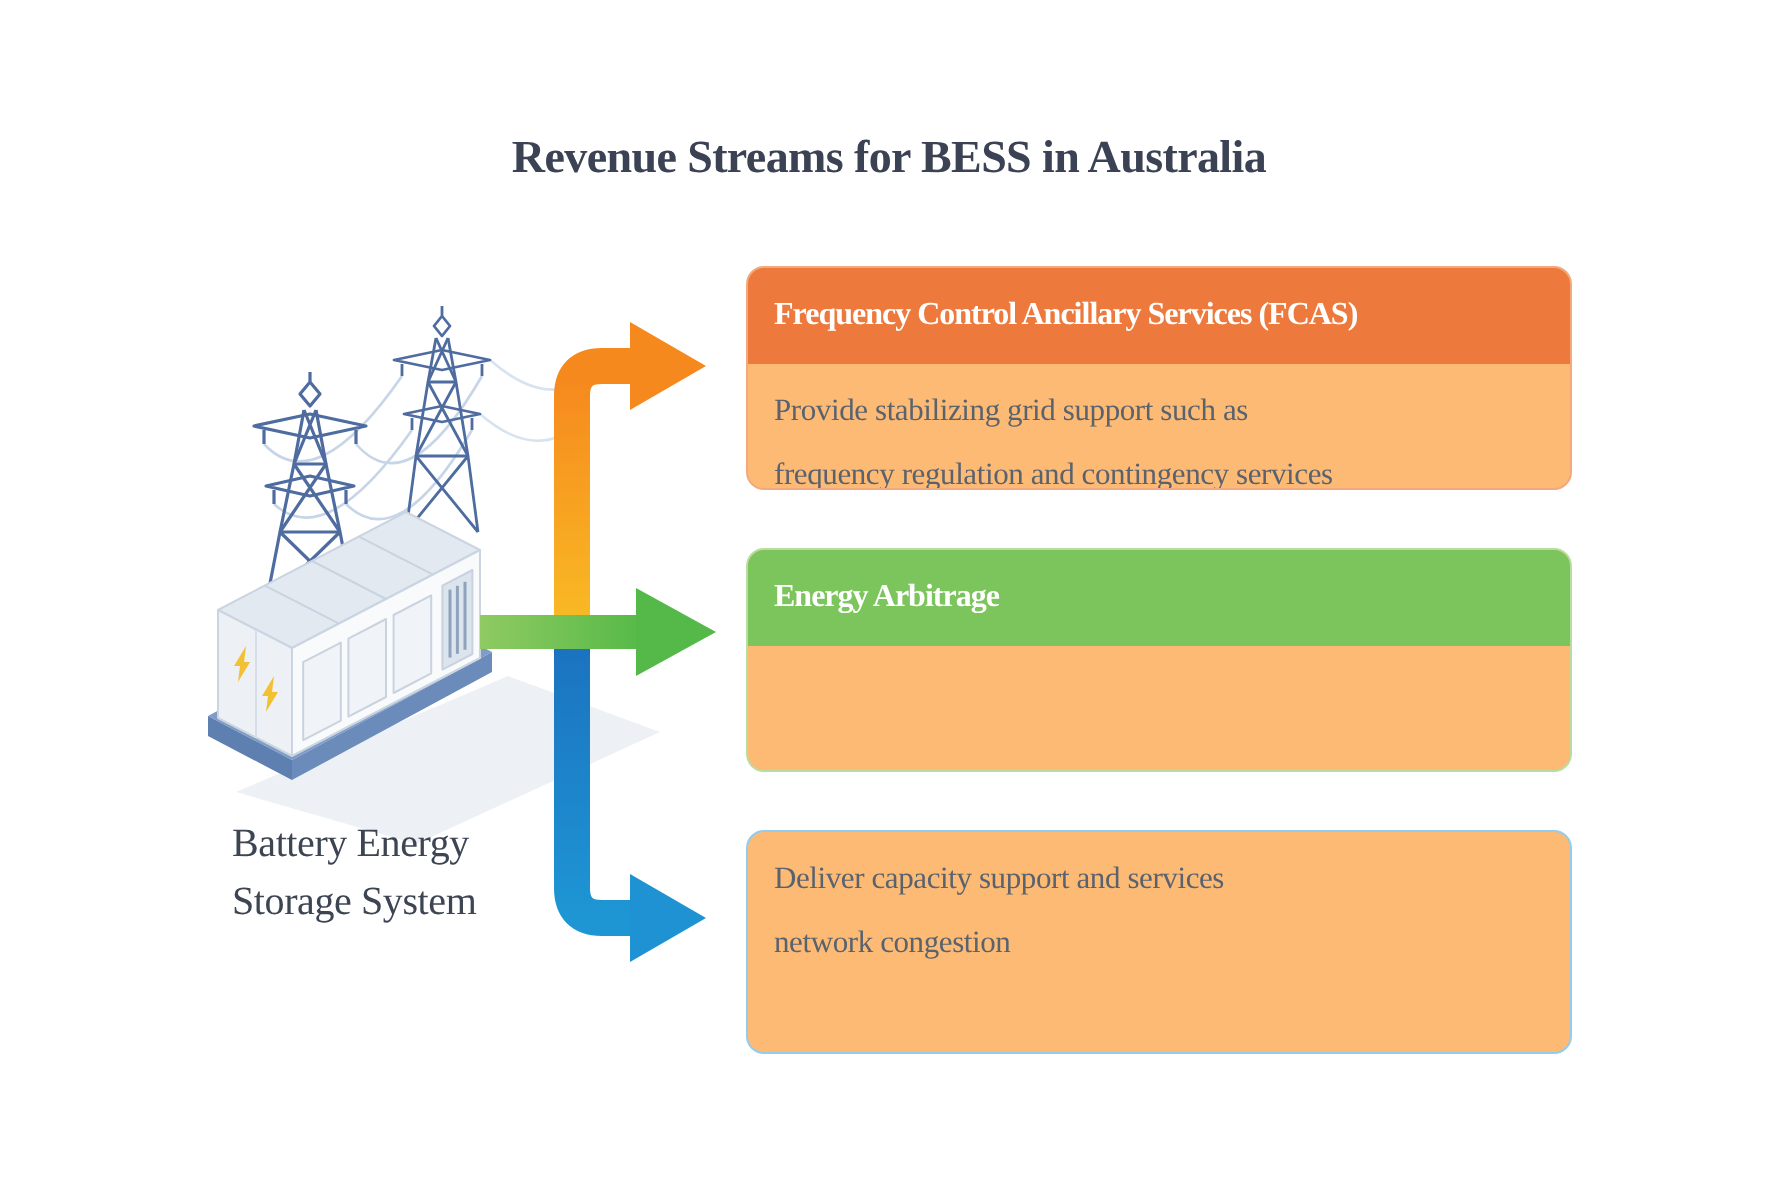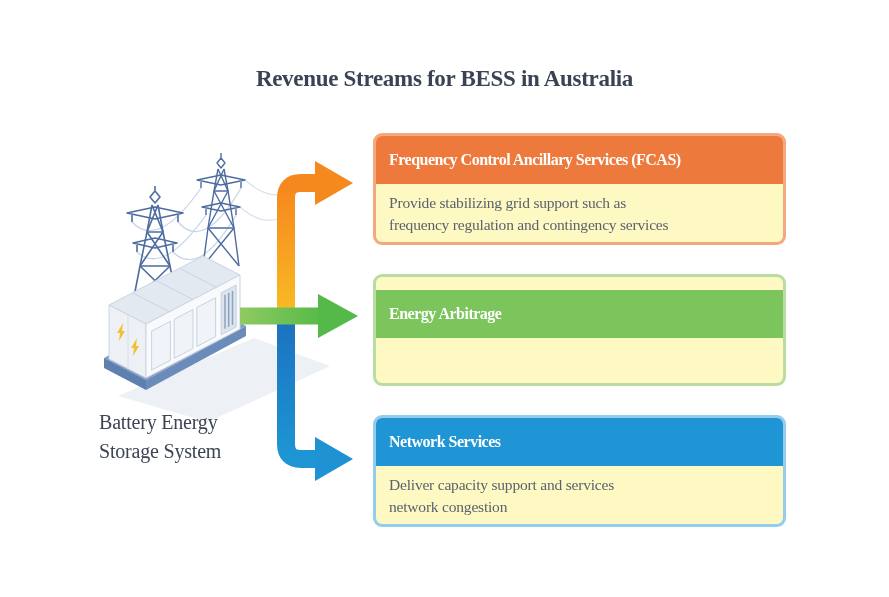--- a/index.html
+++ b/index.html
@@ -6,38 +6,38 @@
   .canvas{
     position:relative;width:889px;height:597px;background:#ffffff;
     font-family:Liberation Serif, serif;overflow:hidden;
   }
   .page-title{
     position:absolute;top:66px;left:0;width:889px;text-align:center;
     font-size:23px;font-weight:bold;letter-spacing:-0.3px;margin:0;
   }
   .scene{position:absolute;left:0;top:0;}
   .battery-label{
-    position:absolute;left:99px;top:408px;width:182px;
+    position:absolute;left:116px;top:408px;width:182px;
     font-size:20px;line-height:29px;font-weight:500;letter-spacing:-0.2px;
   }
   .card{
     position:absolute;left:373px;width:413px;height:112px;
-    border-radius:9px;overflow:hidden;border:3px solid #ef4444;
-    box-sizing:border-box;background:#fef9c3;
+    border-radius:9px;overflow:hidden;border:1px solid #ef4444;
+    box-sizing:border-box;background:#fdba74;
   }
   .card-1{top:133px;}
   .card-2{top:274px;}
   .card-3{top:415px;}
   .card-header{
     height:48px;line-height:48px;padding:0 13px;
     color:#ffffff;font-size:16px;font-weight:bold;letter-spacing:-0.5px;
     white-space:nowrap;
   }
   .card-body{
-    padding:8px 13px;font-size:15.5px;line-height:22px;
+    padding:8px 13px;font-size:15.5px;line-height:32px;
     color:#5a626e;white-space:pre-line;letter-spacing:-0.2px;
   }
 </style>
 </head>
 <body>
 
 <div class="canvas">
 
   <h1 class="page-title" style="color: rgb(58, 66, 84);">Revenue Streams for BESS in Australia</h1>
 
@@ -149,22 +149,21 @@
 
   <div class="battery-label" style="color: rgb(61, 69, 83);">Battery Energy Storage System</div>
 
   <div class="card card-1" style="border-color: rgb(243, 168, 126);">
     <div class="card-header" style="background-color: rgb(237, 122, 60);">Frequency Control Ancillary Services (FCAS)</div>
     <div class="card-body">Provide stabilizing grid support such as
 frequency regulation and contingency services</div>
   </div>
 
   <div class="card card-2" style="border-color: rgb(185, 220, 161);">
-    <div class="card-header" style="background-color: rgb(124, 196, 92); margin-top: 13px;">Energy Arbitrage</div>
+    <div class="card-header" style="background-color: rgb(124, 196, 92);">Energy Arbitrage</div>
   </div>
 
   <div class="card card-3" style="border-color: rgb(147, 204, 236);">
-    <div class="card-header" style="background-color: rgb(32, 149, 213);">Network Services</div>
     <div class="card-body">Deliver capacity support and services
 network congestion</div>
   </div>
 
 </div>
 
 </body></html>

